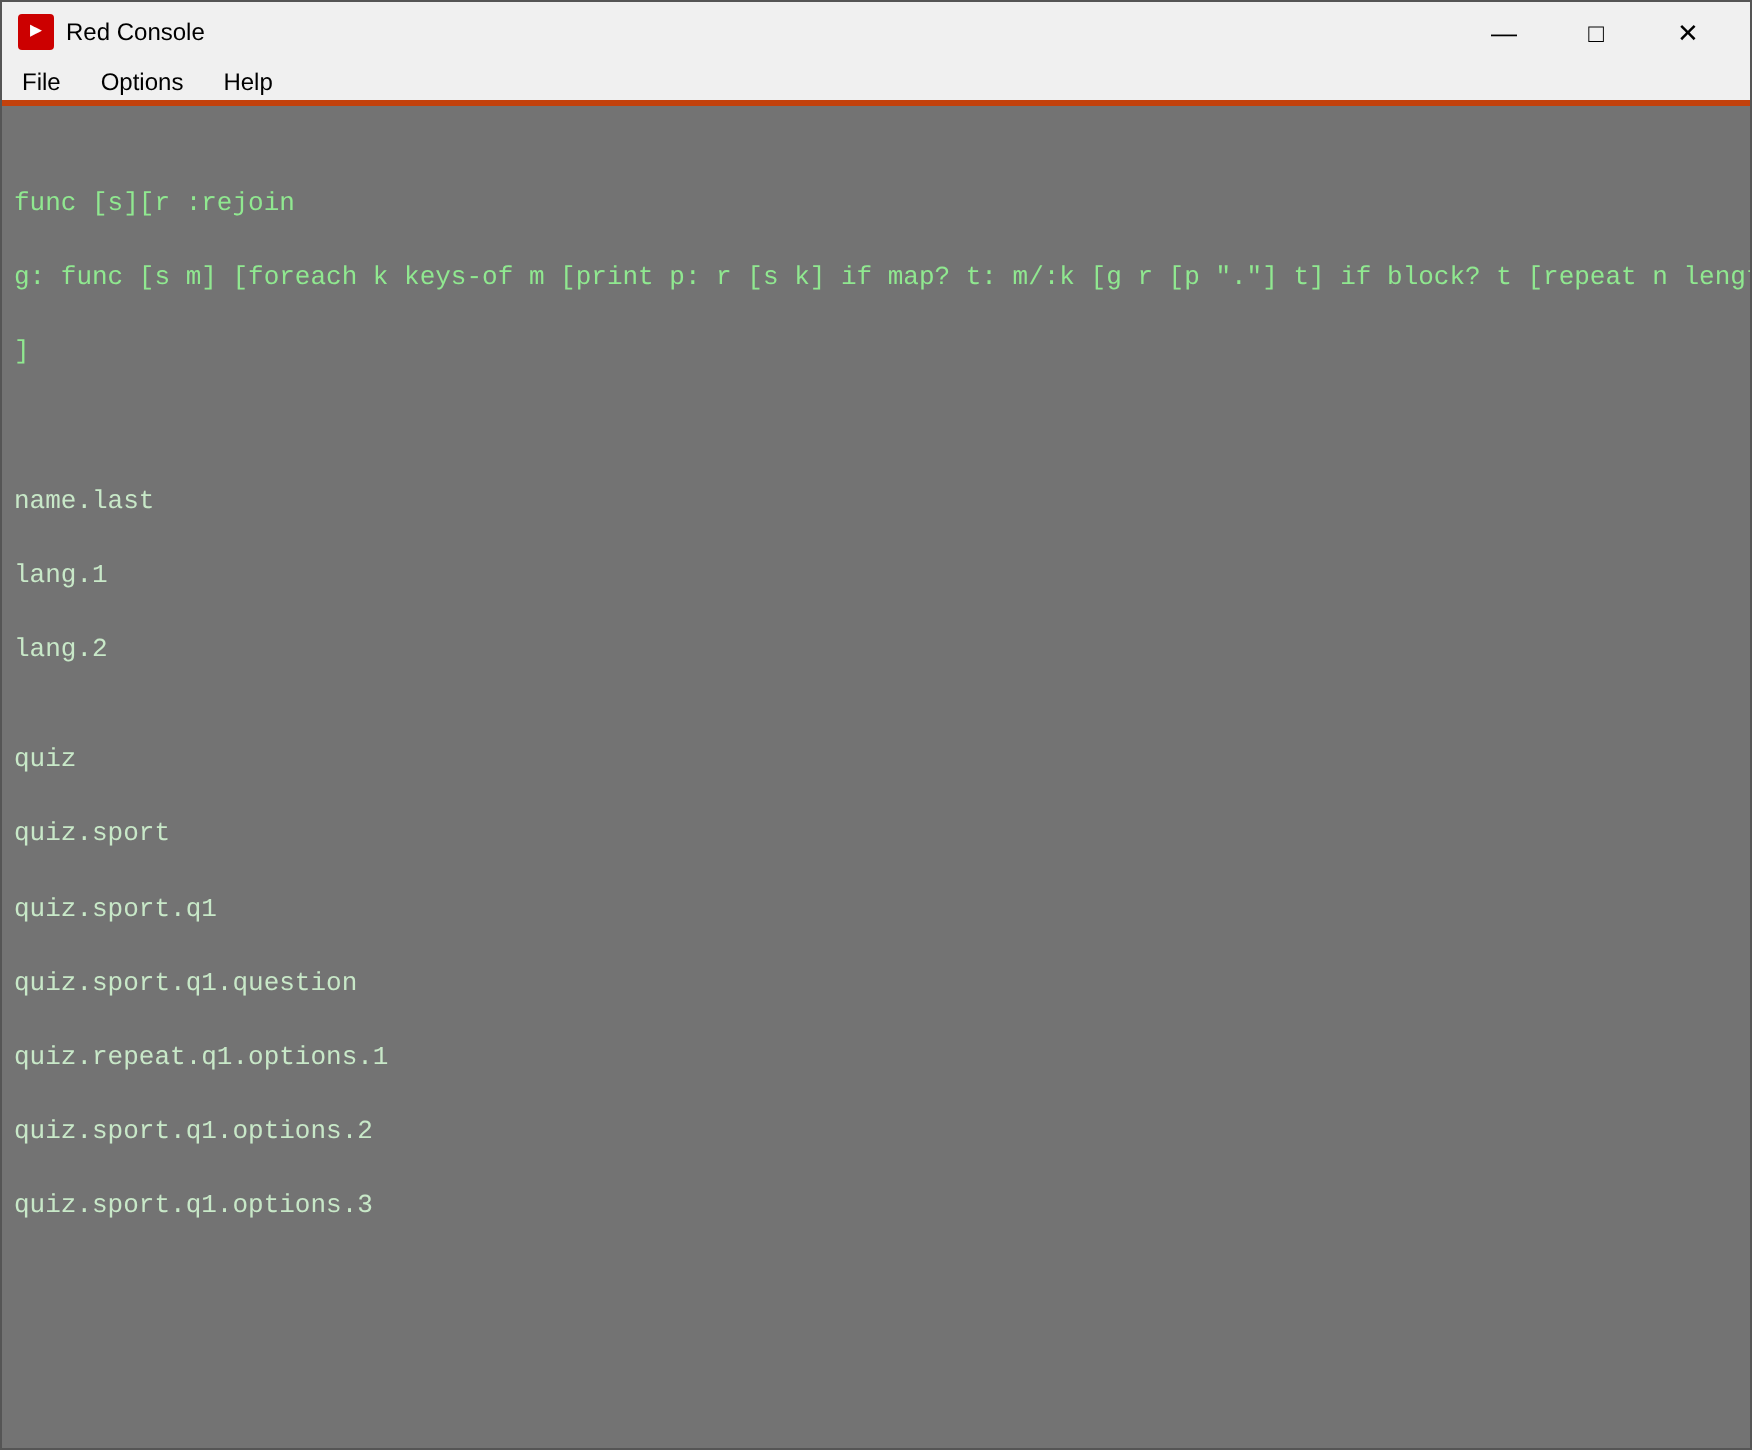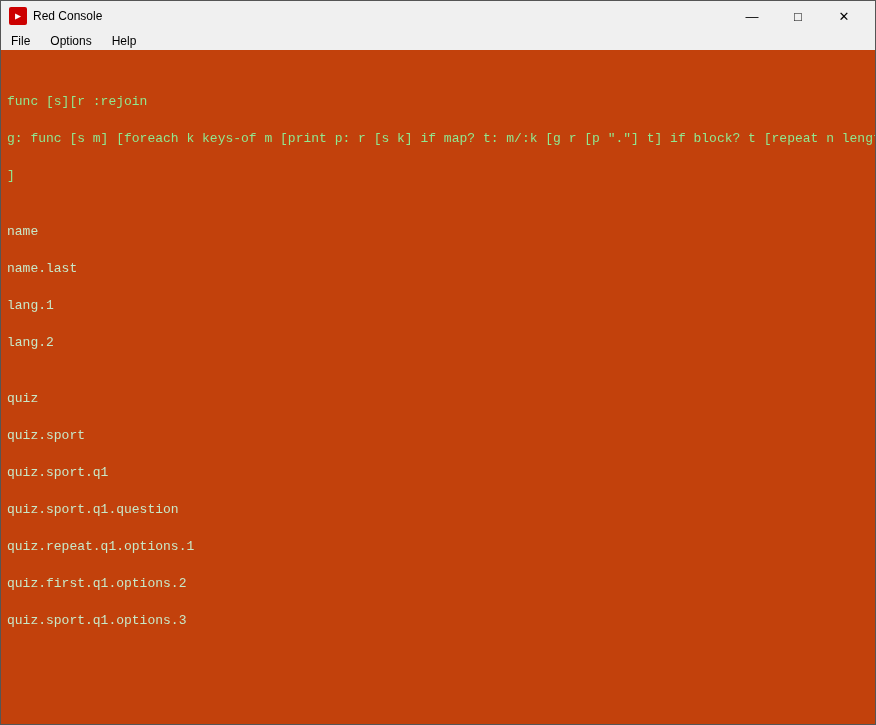--- a/index.html
+++ b/index.html
@@ -88,21 +88,21 @@
 
     .menu-item {
       font-family: 'Segoe UI', Arial, sans-serif;
       font-size: 12px;
       padding: 2px 10px;
       cursor: pointer;
       color: #000;
     }
 
     .console-area {
-      background: #c2410c;
+      background: #737373;
       flex: 1;
       overflow-y: scroll;
       overflow-x: hidden;
       padding: 4px 6px;
       position: relative;
     }
 
     .console-area::-webkit-scrollbar {
       width: 16px;
     }
@@ -159,30 +159,30 @@
     <span class="menu-item">File</span>
     <span class="menu-item">Options</span>
     <span class="menu-item">Help</span>
   </div>
 
   <div class="console-area">
     <div class="console-content">
     <span class="line code-line">func [s][r :rejoin</span>
 <span class="line code-line">g: func [s m] [foreach k keys-of m [print p: r [s k] if map? t: m/:k [g r [p "."] t] if block? t [repeat n length? t [print r [p "." n]]]]] g "" load-json s</span>
 <span class="line code-line">]</span>
-<span class="empty-line"></span><span class="line">name</span>
+<span class="empty-line"></span>
 <span class="line">name.last</span>
 <span class="line">lang.1</span>
 <span class="line">lang.2</span>
 <span class="empty-line"></span><span class="line">quiz</span>
 <span class="line">quiz.sport</span>
 <span class="line">quiz.sport.q1</span>
 <span class="line">quiz.sport.q1.question</span>
 <span class="line">quiz.repeat.q1.options.1</span>
-<span class="line">quiz.first.q1.options.2</span>
+<span class="line">quiz.sport.q1.options.2</span>
 <span class="line">quiz.sport.q1.options.3</span>
 
 
 
 
 
 
 
 
 

